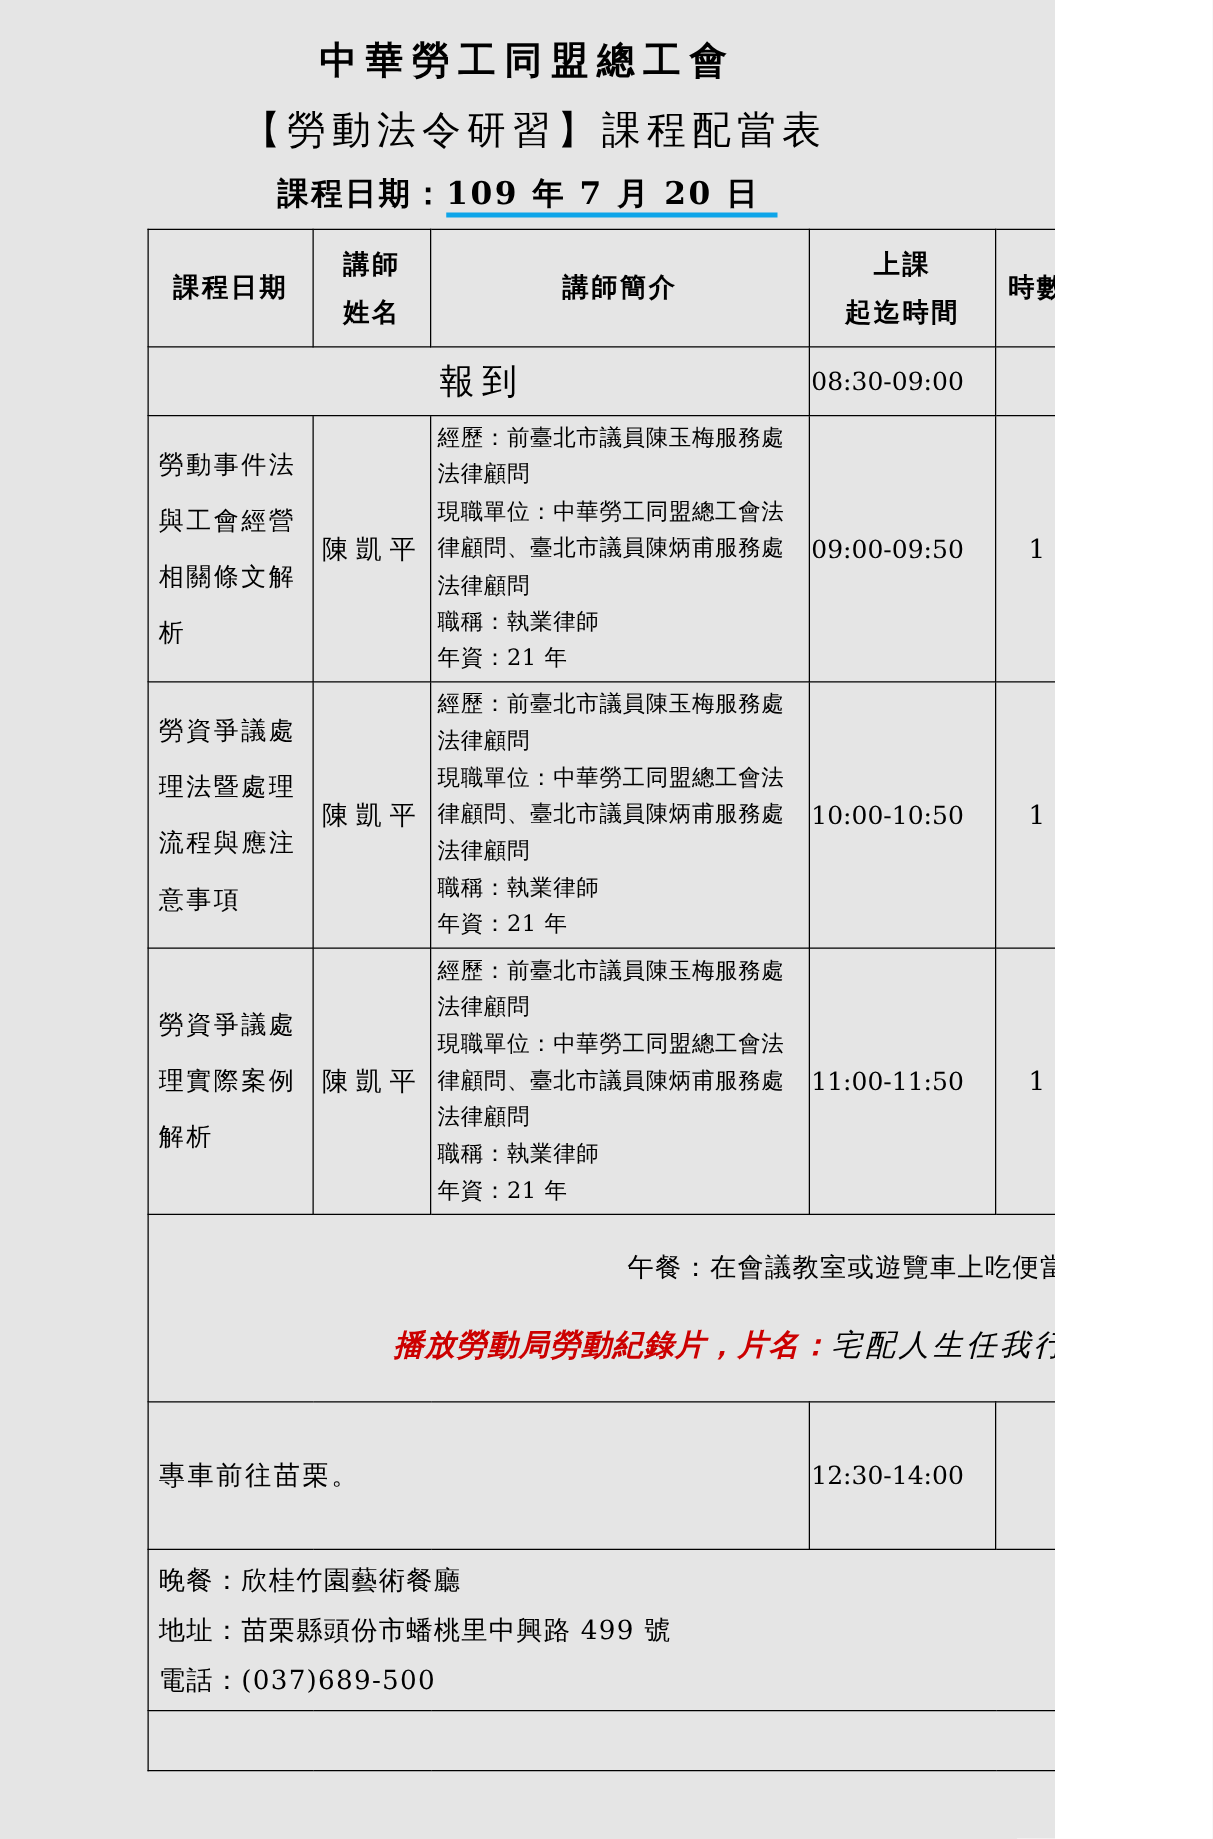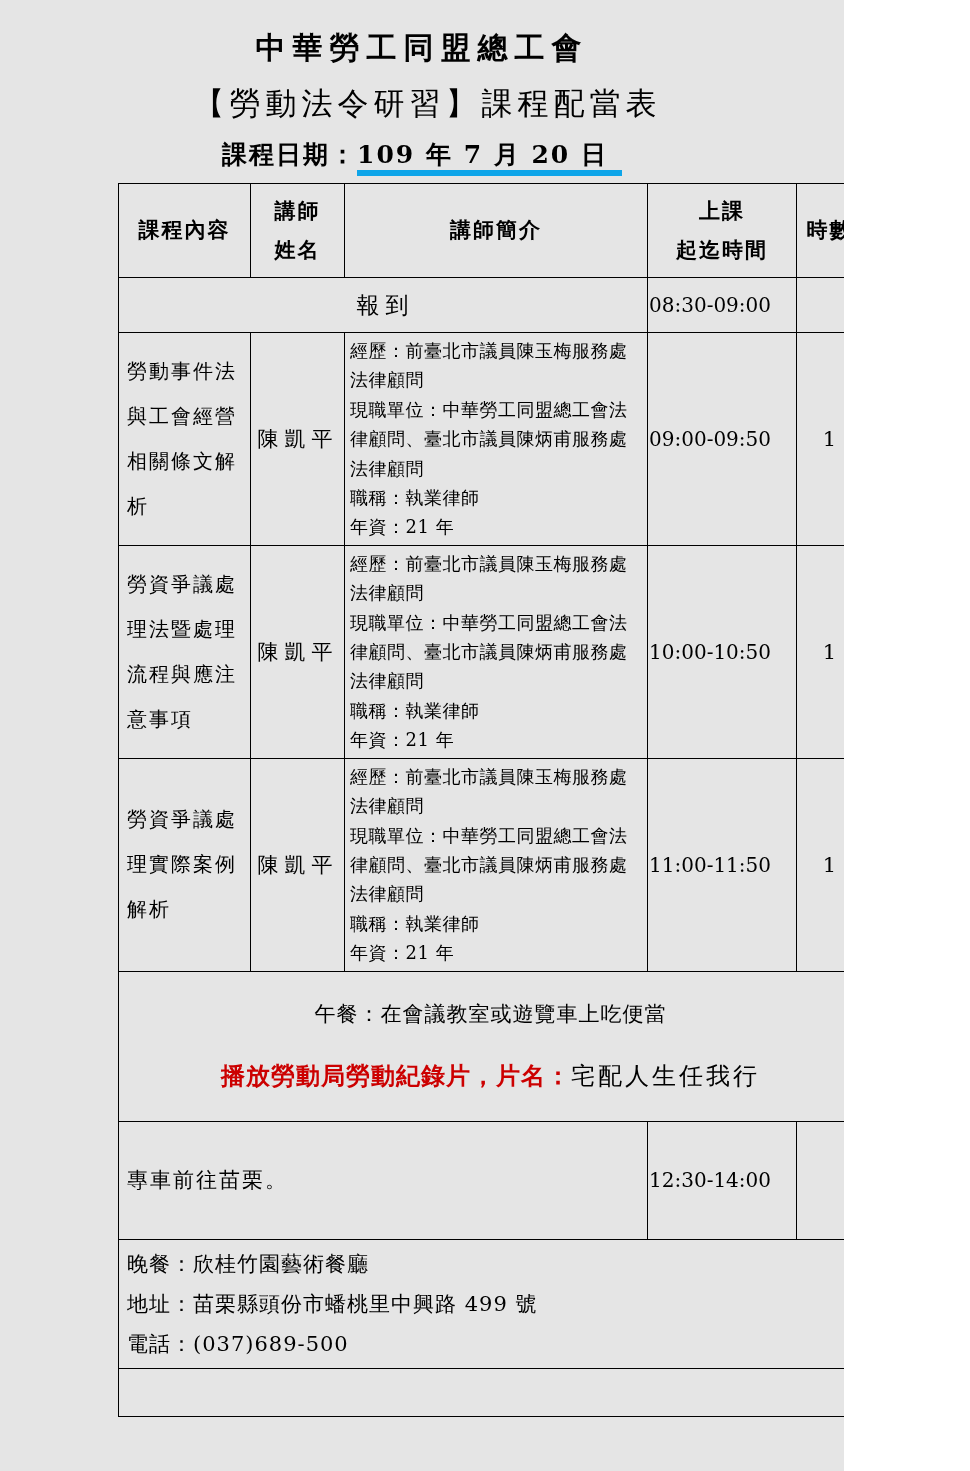--- a/index.html
+++ b/index.html
@@ -36,21 +36,21 @@
   .date-line {
     margin: 0;
     padding-top: 13px;
     text-align: center;
     font-size: 25px;
     font-weight: bold;
     letter-spacing: 2px;
   }
   .date-underline {
     text-decoration: none;
-    border-bottom: 6px solid #0ea5e9;
+    border-bottom: 4px solid #0ea5e9;
     padding-right: 14px;
     padding-bottom: 1px;
   }
   table.schedule {
     margin: 12px 0 0 118px;
     width: 744px;
     border-collapse: collapse;
     table-layout: fixed;
   }
   .schedule th, .schedule td {
@@ -61,21 +61,21 @@
   .schedule th {
     font-size: 21px;
     font-weight: bold;
     text-align: center;
     white-space: pre-line;
     line-height: 1.85;
     letter-spacing: 2px;
   }
   .cell-checkin {
     text-align: center;
-    font-size: 23px;
+    font-size: 28px;
     letter-spacing: 6px;
     padding-left: 6px;
   }
   .cell-course {
     text-align: left;
     font-size: 20px;
     letter-spacing: 2px;
     line-height: 45px;
     padding: 0 8px;
   }
@@ -98,31 +98,32 @@
   .cell-time {
     text-align: left;
     font-size: 20px;
   }
   .cell-hours {
     text-align: center;
     font-size: 21px;
   }
   .cell-lunch {
     vertical-align: top;
-    text-align: center;
+    text-align: right;
     padding: 12px 8px;
     margin-left: 36px;
   }
   .lunch-line1 {
     font-size: 21px;
     letter-spacing: 1px;
   }
   .lunch-movie {
     margin-top: 32px;
     font-size: 24px;
+    font-style: italic;
   }
   .movie-red {
     color: #CC0000;
     font-weight: bold;
     letter-spacing: 1px;
   }
   .movie-title { letter-spacing: 3px; }
   .cell-activity {
     text-align: left;
     font-size: 21px;
@@ -151,21 +152,21 @@
   <table class="schedule">
     <colgroup>
       <col style="width:132px">
       <col style="width:94px">
       <col style="width:303px">
       <col style="width:149px">
       <col style="width:66px">
     </colgroup>
     <thead>
       <tr style="height:94px">
-        <th>課程內容</th>
+        <th>課程日期</th>
         <th>講師
 姓名</th>
         <th>講師簡介</th>
         <th>上課
 起迄時間</th>
         <th>時數</th>
       </tr>
     </thead>
     <tbody>
       <tr style="height:55px">

